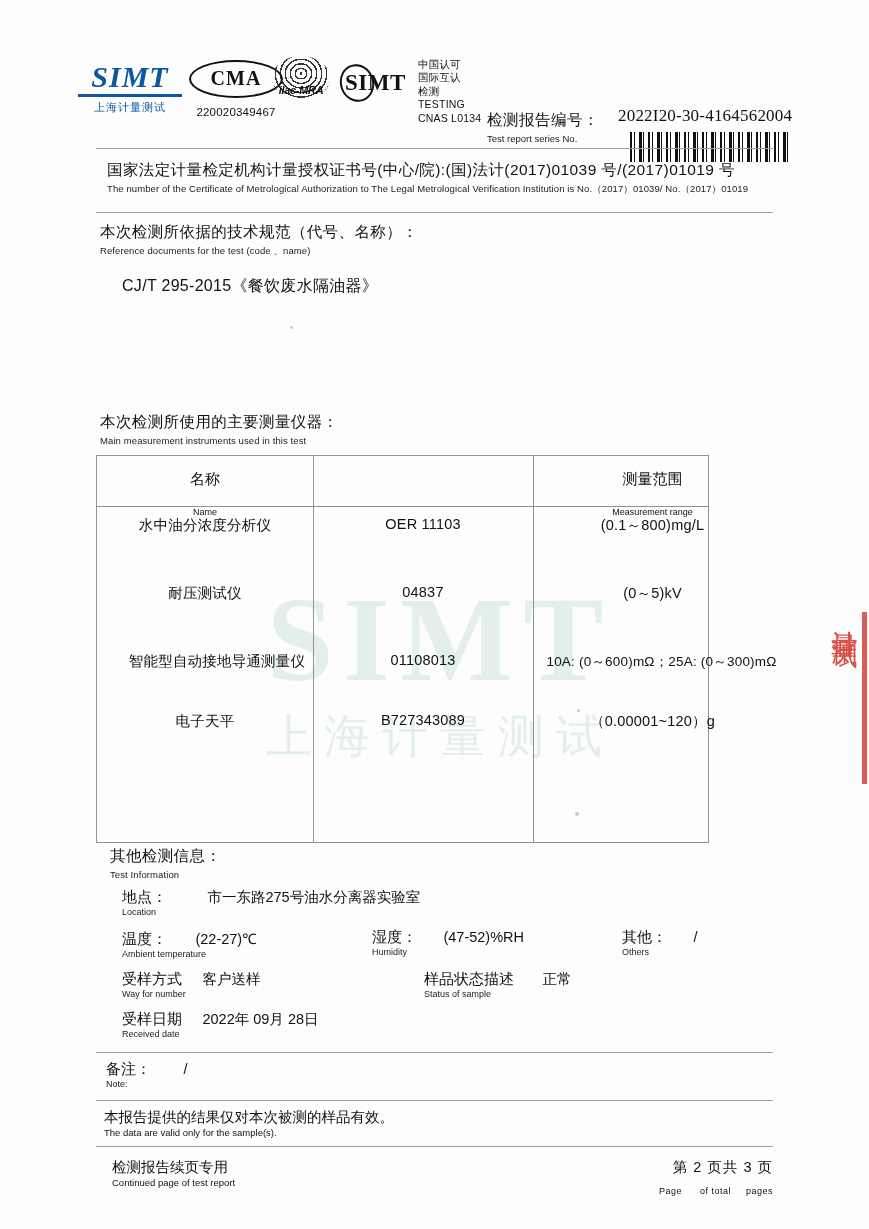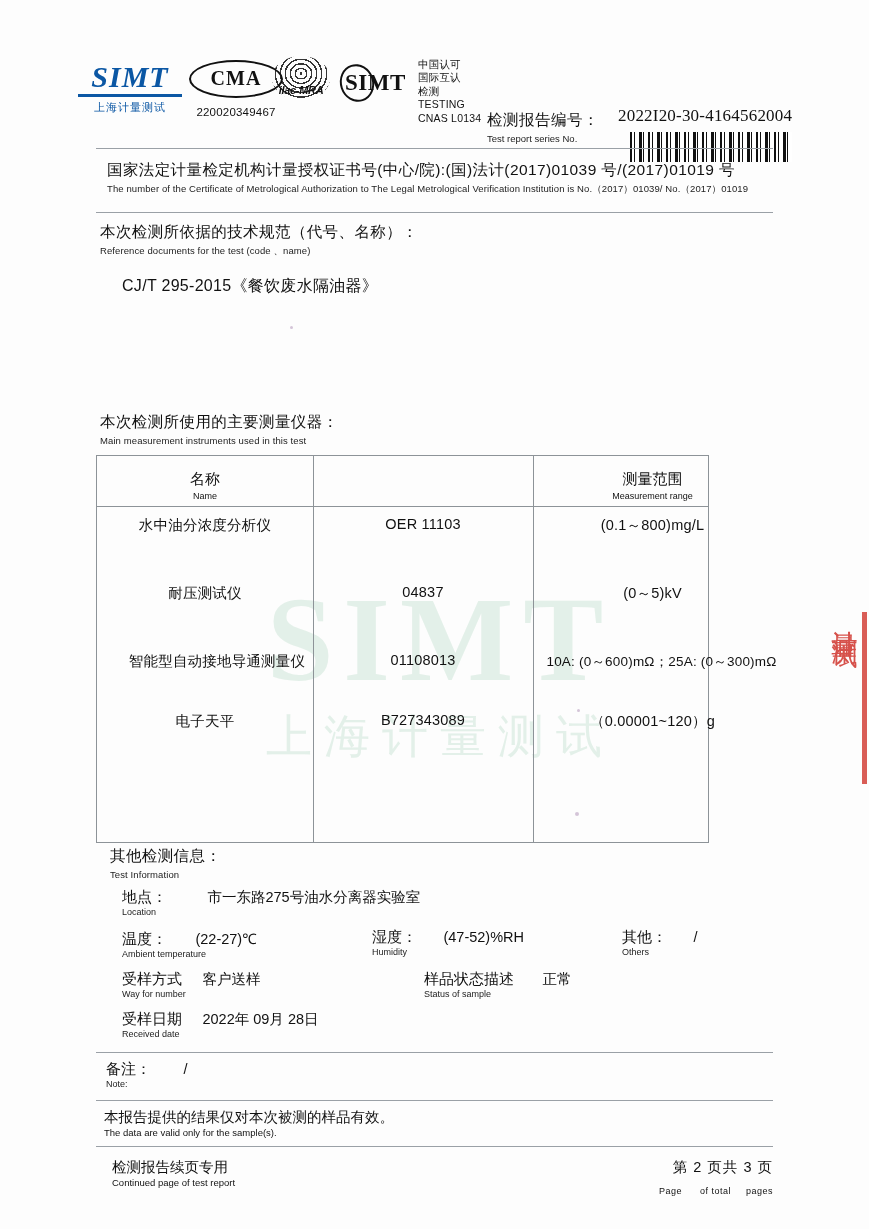--- a/index.html
+++ b/index.html
@@ -232,21 +232,21 @@
     left: 0; right: 0;
     height: 1px;
     background: #8d9398;
   }
   .th {
     position: absolute;
     text-align: center;
     top: 14px;
   }
   .th .cn { font-size: 15px; }
-  .th .en { font-size: 9px; margin-top: 2px; }
+  .th .en { font-size: 9px; margin-top: 18px; }
   .cell {
     position: absolute;
     text-align: center;
     font-size: 14.5px;
     letter-spacing: .2px;
   }
   .cell.small { font-size: 13.5px; }
 
   
   .kv-cn { font-size: 15px; }

